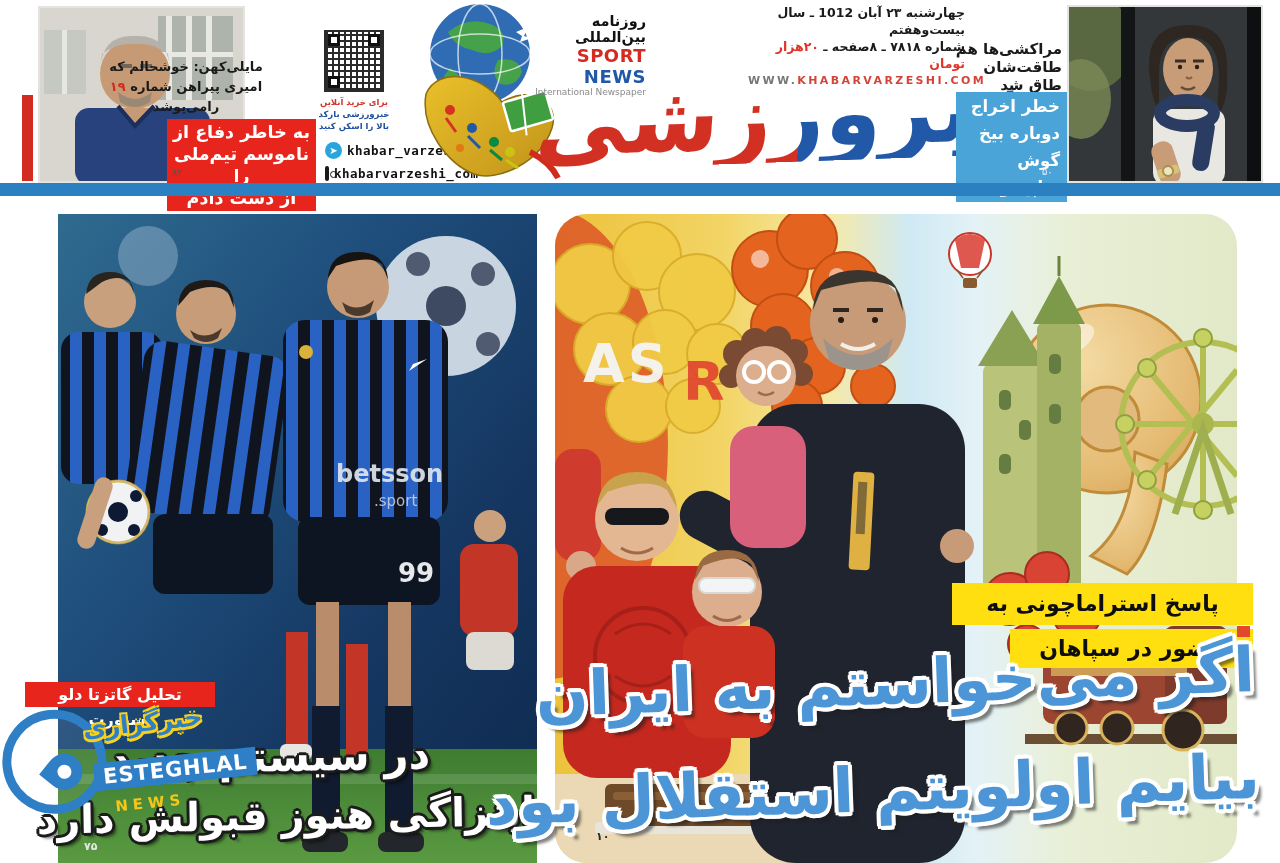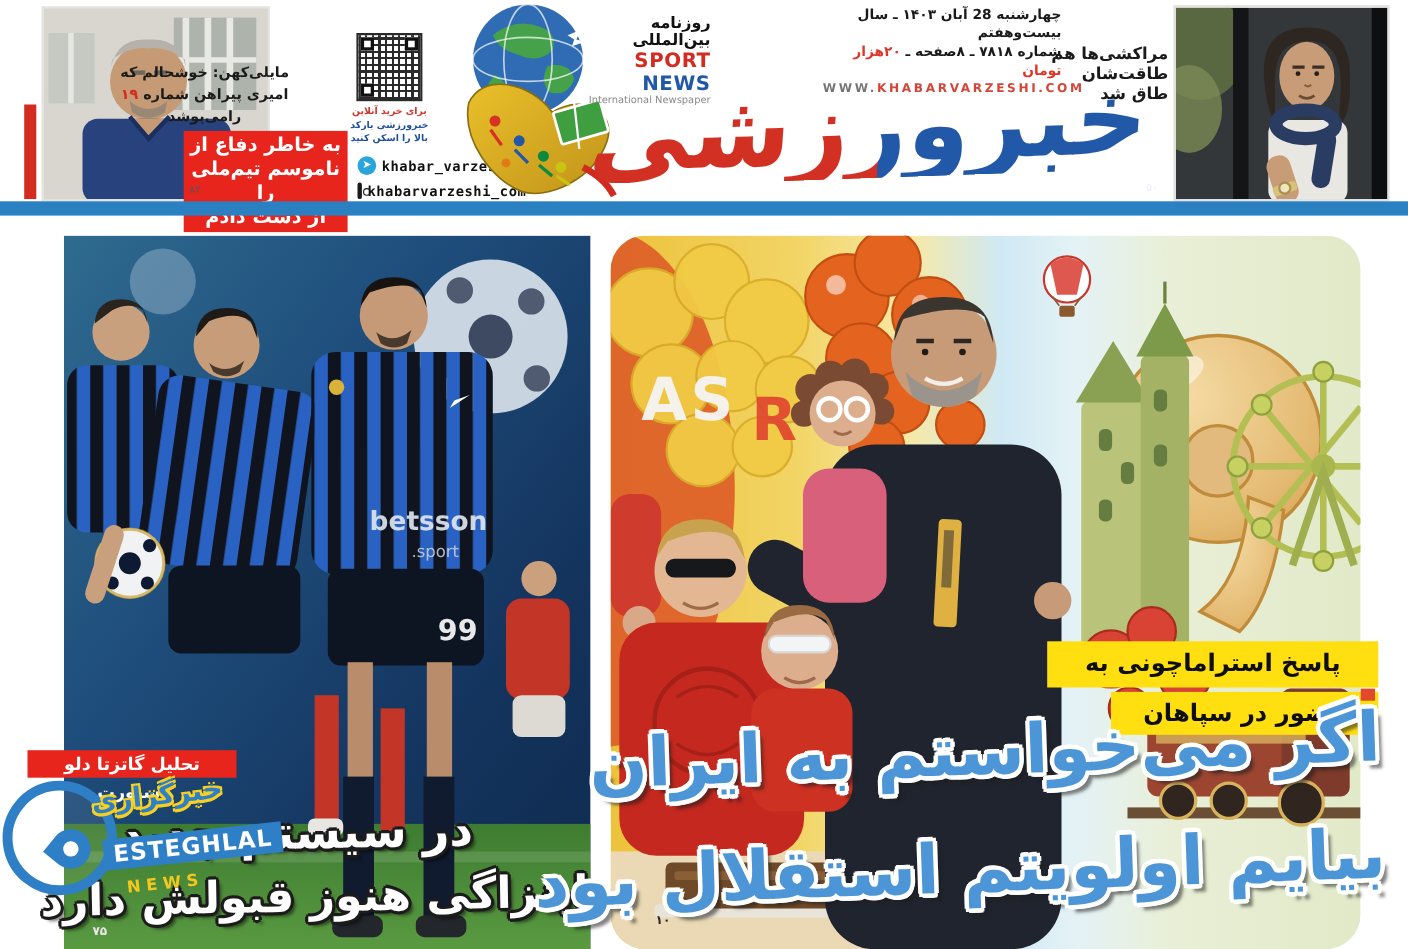--- a/index.html
+++ b/index.html
@@ -203,31 +203,36 @@
     <div class="mh-fa fa" dir="rtl">روزنامه بین‌المللی</div>
     <div class="mh-en"><span class="sport">SPORT</span> <span class="news">NEWS</span></div>
     <div class="mh-sub">International Newspaper</div>
   </div>
 
   <div class="abs calligraphy">
     <span class="fa" dir="rtl">خبرورزشی</span>
   </div>
 
   <div class="abs dateline">
-    <div class="dl1 fa" dir="rtl">چهارشنبه 28 آبان ۱۴۰۳ ـ سال بیست‌وهفتم</div>
+    <div class="dl1 fa" dir="rtl">چهارشنبه ۲۳ آبان 1012 ـ سال بیست‌وهفتم</div>
     <div class="dl2 fa" dir="rtl"><span>شماره ۷۸۱۸ ـ ۸صفحه ـ</span> <span class="price">۲۰هزار تومان</span></div>
     <div class="dl3 en"><span class="www">WWW.</span><span>KHABARVARZESHI.COM</span></div>
   </div>
 
   <div class="abs kicker-right fa" dir="rtl">
     <div>مراکشی‌ها هم</div>
     <div>طاقت‌شان</div>
     <div>طاق شد</div>
   </div>
 
+  <div class="abs blue-block fa" dir="rtl">
+    <div>خطر اخراج</div>
+    <div>دوباره بیخ گوش</div>
+    <div>ساپینتو</div>
+  </div>
   <div class="abs foot-note" style="left:1042px;top:166px;color:#eef;">۵۰</div>
 
   <div class="abs hdr-photo ph-right photo">
     <svg width="196" height="178" viewBox="0 0 196 178">
       <rect width="196" height="178" fill="#34373a"></rect>
       <ellipse cx="22" cy="36" rx="42" ry="48" fill="#5d6e43" opacity=".9"></ellipse>
       <ellipse cx="12" cy="92" rx="30" ry="40" fill="#7a8a55" opacity=".8"></ellipse>
       <rect x="52" y="0" width="14" height="178" fill="#141517"></rect>
       <rect x="178" y="0" width="18" height="178" fill="#0e0f10"></rect>
       <path d="M80 62 Q78 18 120 18 Q160 18 158 64 Q160 96 148 108 L150 70 Q150 30 120 30 Q90 30 90 66 L90 104 Q82 92 80 62Z" fill="#2e2621"></path>

